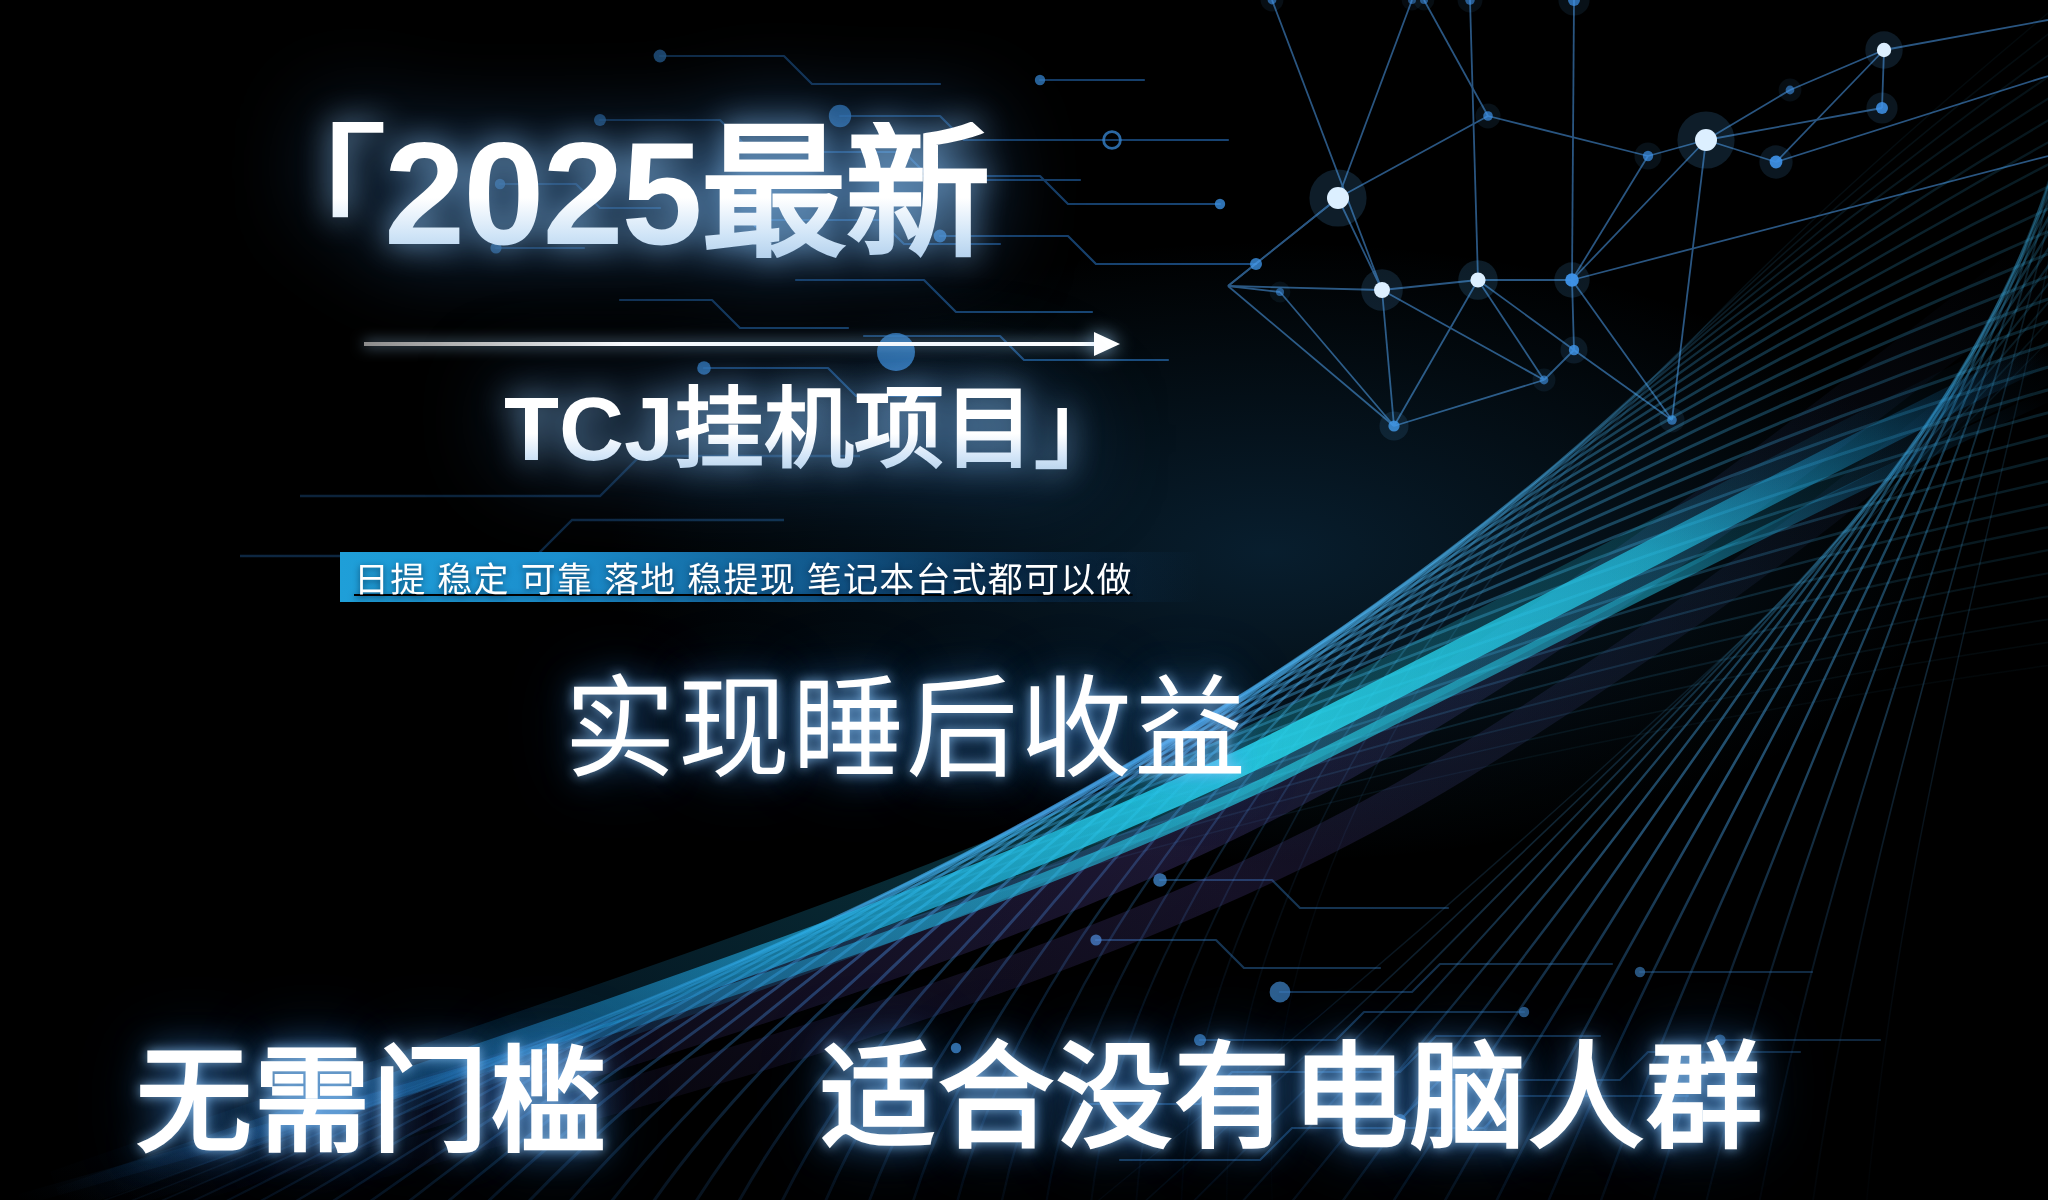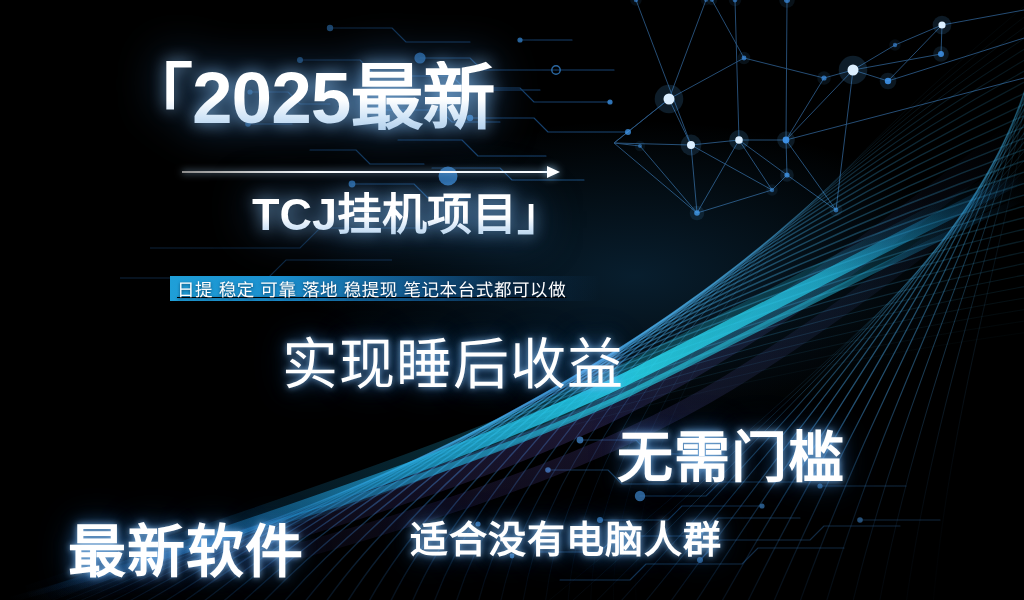--- a/index.html
+++ b/index.html
@@ -71,21 +71,21 @@
   #tagline{position:relative;padding-left:7px;font-size:17.5px;font-weight:400;color:#ffffff;
       letter-spacing:0.6px;text-shadow:0 1px 3px rgba(0,20,45,0.65);}
 
   #headline-mid{
     left:264px;top:337px;
     font-size:56px;line-height:1;font-weight:400;letter-spacing:1px;margin-left:18px;
   }
   #feat-left{ left:66px;  top:426px; font-size:56px;line-height:1;font-weight:800;letter-spacing:1px;}
   #feat-right{left:617px; top:430px; font-size:56px;line-height:1;font-weight:800;letter-spacing:1px;}
   #aud-left{  left:68px;  top:523px; font-size:58px;line-height:1;font-weight:800;letter-spacing:1px;}
-  #aud-right{ left:410px; top:521px; font-size:38px;line-height:1;font-weight:800;letter-spacing:1px;}
+  #aud-right{ left:410px; top:521px; font-size:58px;line-height:1;font-weight:800;letter-spacing:1px;}
 </style>
 </head>
 <body>
 
 <div id="banner">
 
   <svg class="layer" id="circuit" viewBox="0 0 1024 600" preserveAspectRatio="none" aria-hidden="true">
     <g stroke="#2d7fd6" stroke-width="1.1" fill="none" opacity="0.55" stroke-linecap="round" stroke-linejoin="round">
       <path d="M330 28 H392 l14 14 H470"></path>
       <path d="M300 60 H360 l16 16 H452 l14 14 H540"></path>
@@ -327,18 +327,17 @@
 
   <div class="txt" id="title-line2">TCJ挂机项目」</div>
 
   <div id="tagline-wrap">
     <div id="tagline-bg"></div>
     <div id="tagline">日提 稳定 可靠 落地 稳提现 笔记本台式都可以做</div>
   </div>
 
   <div class="txt glow" id="headline-mid">实现睡后收益</div>
 
-  <div class="txt glow" id="feat-right">无需门槛</div>
-
-  <div class="txt glow" id="aud-left">最新软件</div>
+
+  <div class="txt glow" id="aud-left">无需门槛</div>
   <div class="txt glow" id="aud-right">适合没有电脑人群</div>
 
 </div>
 
 </body></html>

